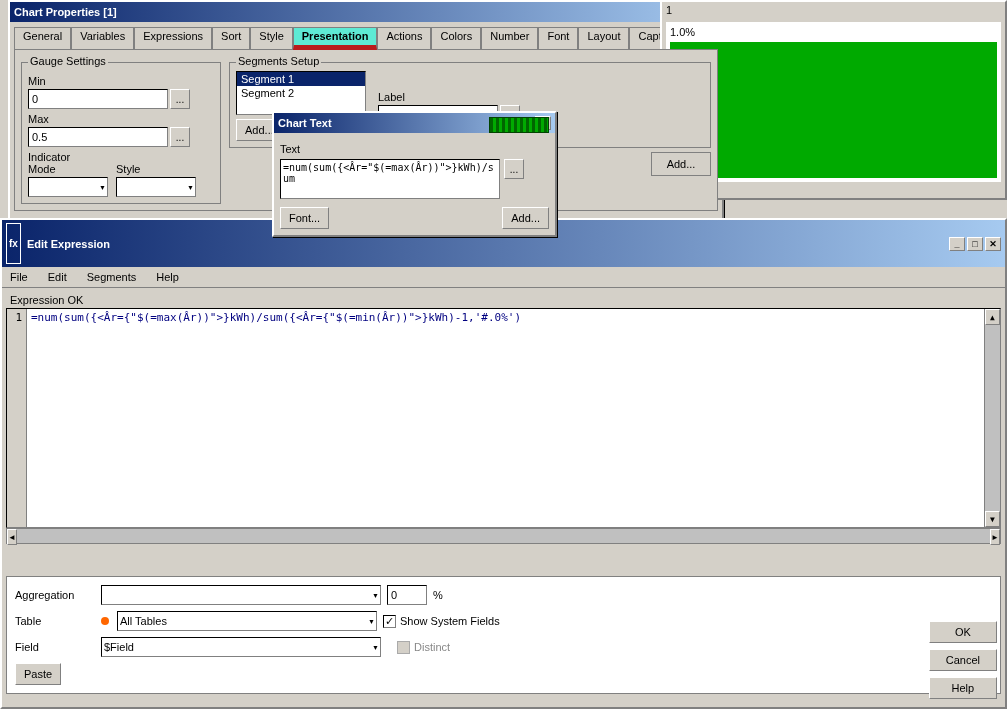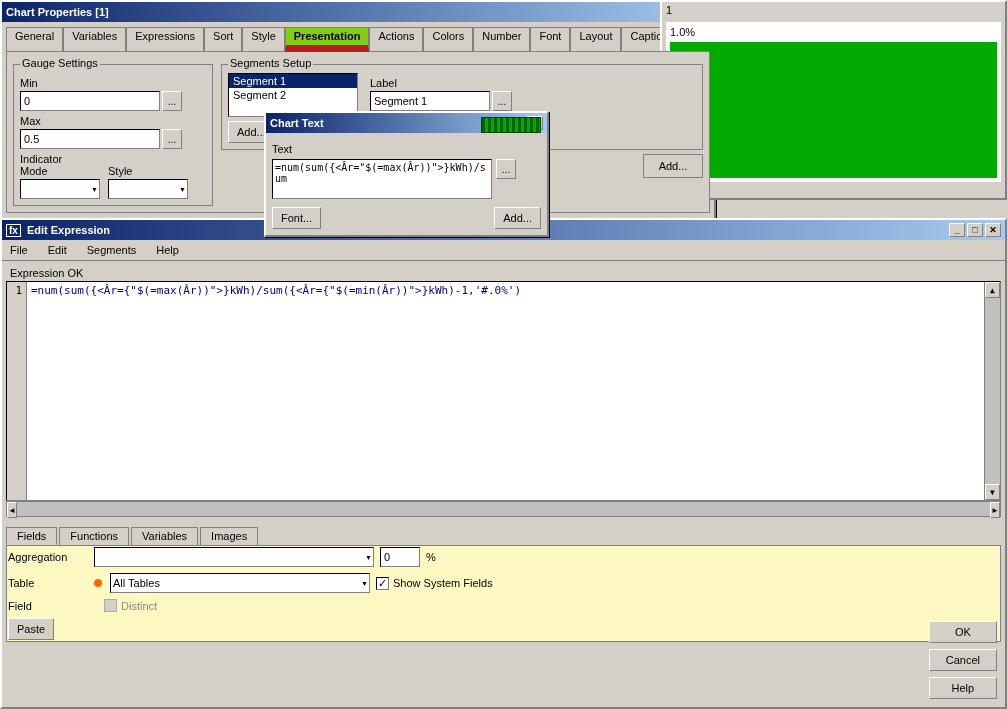--- a/index.html
+++ b/index.html
@@ -39,21 +39,21 @@
       font-size: 9px;
       cursor: pointer;
       display: flex;
       align-items: center;
       justify-content: center;
       color: #000;
     }
 
     
     #chart-props {
-      left: 0; top: 0; width: 716px; height: 230px;
+      left: 8px; top: 0; width: 716px; height: 230px;
     }
     #chart-preview {
       position: absolute;
       left: 660px; top: 0; width: 347px; height: 200px;
       background: #d4d0c8;
       border: 2px solid #808080;
       border-top-color: #fff;
       border-left-color: #fff;
     }
     .preview-title {
@@ -90,22 +90,22 @@
       padding: 2px 8px;
       background: #d4d0c8;
       border: 1px solid #808080;
       border-bottom: none;
       cursor: pointer;
       font-size: 11px;
       position: relative;
       top: 1px;
     }
     .tab.active {
-      background: #84cc16;
-      border-bottom: 7px solid #b91c1c;
+      background: #5eead4;
+      border-bottom: 5px solid #b91c1c;
       z-index: 2;
       font-weight: bold;
       padding-bottom: 3px;
     }
     .tab-content {
       border: 1px solid #808080;
       margin: 0 4px;
       padding: 6px;
       background: #d4d0c8;
       position: relative;
@@ -188,21 +188,21 @@
       color: #fff;
     }
 
     
     .segments-setup {
       flex: 1;
     }
     .segments-row {
       display: flex;
       gap: 4px;
-      align-items: flex-start;
+      align-items: center;
     }
 
     
     #chart-text-dialog {
       position: absolute;
       left: 262px; top: 109px;
       width: 285px;
       background: #d4d0c8;
       border: 2px solid #fff;
       border-right-color: #808080;
@@ -322,22 +322,23 @@
       border-bottom: none;
       cursor: pointer;
       font-size: 11px;
     }
     .bottom-tab.active {
       border-bottom: 1px solid #d4d0c8;
       background: #d4d0c8;
     }
     .bottom-content {
       border: 1px solid #808080;
-      padding: 1px;
-      background: #fef9c3;
+      padding: 8px;
+      background: #ffffff;
+      margin-top: 26px;
     }
     .form-row {
       display: flex;
       align-items: center;
       gap: 6px;
       margin-bottom: 6px;
     }
     .form-label {
       width: 80px;
       font-size: 11px;
@@ -565,21 +566,21 @@
   <div class="preview-title">1</div>
   <div class="preview-canvas">
     <div class="preview-label">1.0%</div>
     <div class="preview-green"></div>
   </div>
 </div>
 
 <div class="window" id="edit-expr" style="position:absolute;left:0;top:218px;width:1007px;height:491px;">
   <div class="title-bar">
     <div style="display:flex;align-items:center;gap:6px">
-      <span style="font-size:10px;border:1px solid #fff;padding:0 2px">fx</span>
+      <span style="font-size:10px;border:1px solid #fff;padding:14px 2px">fx</span>
       <span>Edit Expression</span>
     </div>
     <div class="title-bar-buttons">
       <div class="title-btn">_</div>
       <div class="title-btn">□</div>
       <div class="title-btn">✕</div>
     </div>
   </div>
 
   <div class="expr-menu-bar">
@@ -605,26 +606,20 @@
       </div>
     </div>
 
     <div style="display:flex;height:16px;background:#d4d0c8;border:1px solid #808080">
       <div class="scroll-btn">◄</div>
       <div style="flex:1;background:#c0c0c0"></div>
       <div class="scroll-btn">►</div>
     </div>
 
     <div style="margin-top:6px">
-      <div class="bottom-tabs">
-        <div class="bottom-tab active">Fields</div>
-        <div class="bottom-tab">Functions</div>
-        <div class="bottom-tab">Variables</div>
-        <div class="bottom-tab">Images</div>
-      </div>
       <div class="bottom-content">
 
         <div class="form-row">
           <span class="form-label">Aggregation</span>
           <div class="select-wrapper">
             <select class="win-select" style="width:280px">
               <option value=""></option>
             </select>
           </div>
           <input class="win-input percent-input" value="0" style="">
@@ -642,20 +637,25 @@
           <div class="checkbox-row">
             <div class="win-checkbox">
               <span>✓</span>
             </div>
             <span>Show System Fields</span>
           </div>
         </div>
 
         <div class="form-row">
           <span class="form-label">Field</span>
+          <div class="select-wrapper">
+            <select class="win-select" style="width:280px">
+              <option>$Field</option>
+            </select>
+          </div>
           <div class="checkbox-row" style="margin-left:10px">
             <div class="win-checkbox" style="background:#d4d0c8;border-color:#aaa">
             </div>
             <span style="color:#888">Distinct</span>
           </div>
         </div>
 
         <div style="margin-top:4px">
           <button class="win-btn">Paste</button>
         </div>

